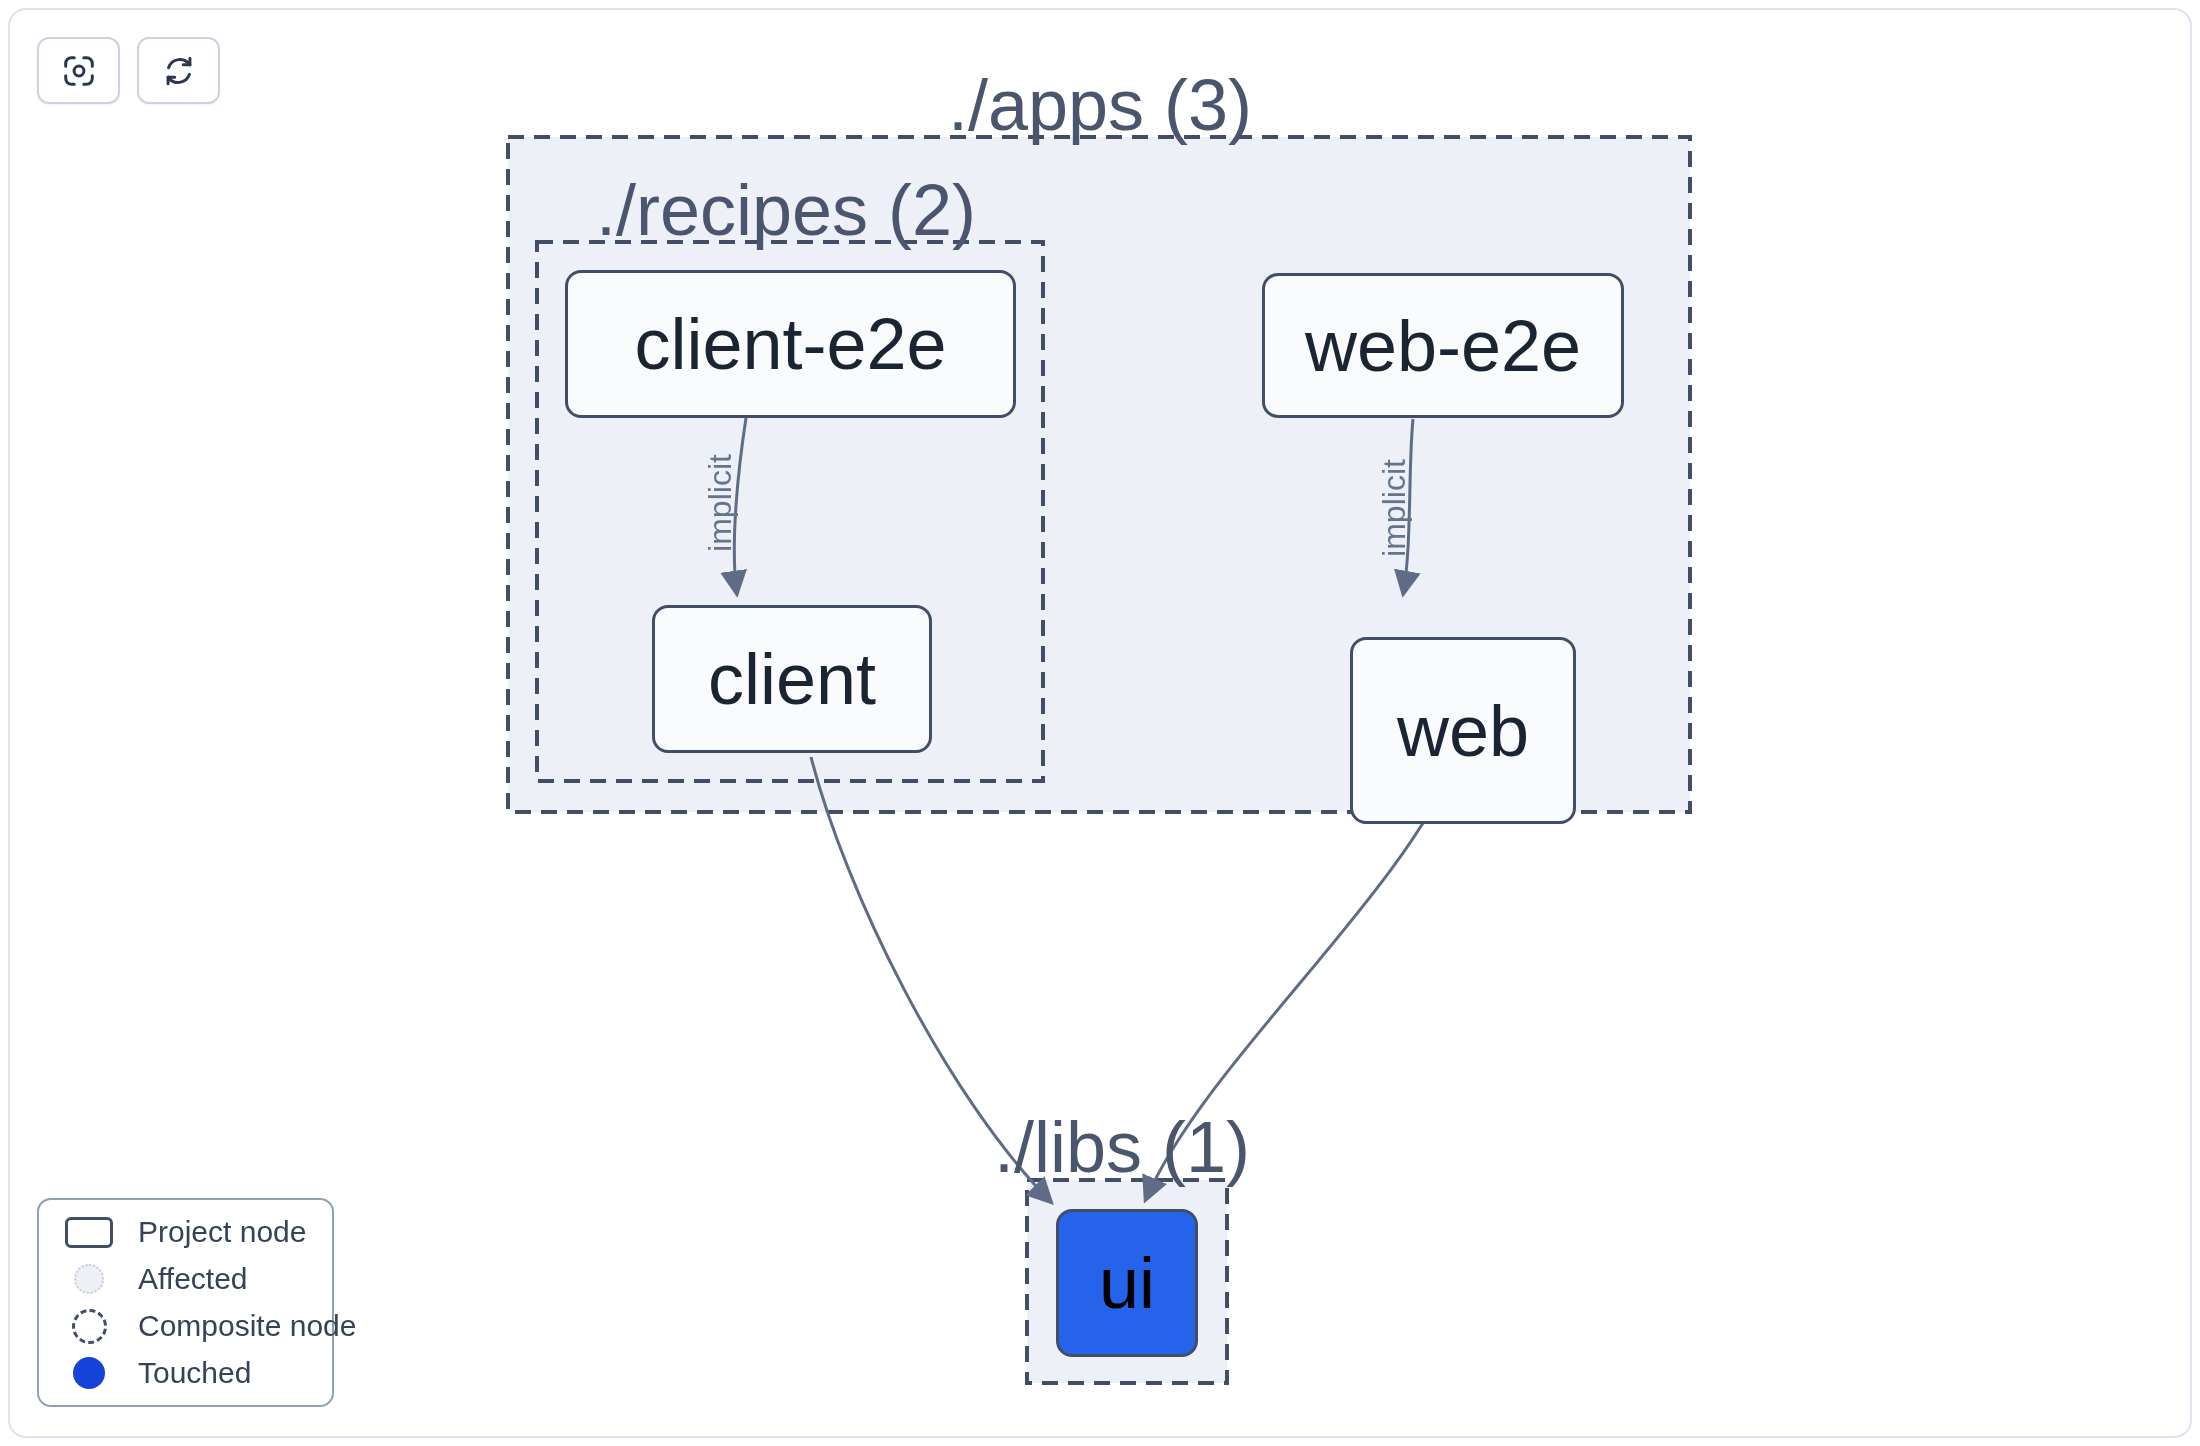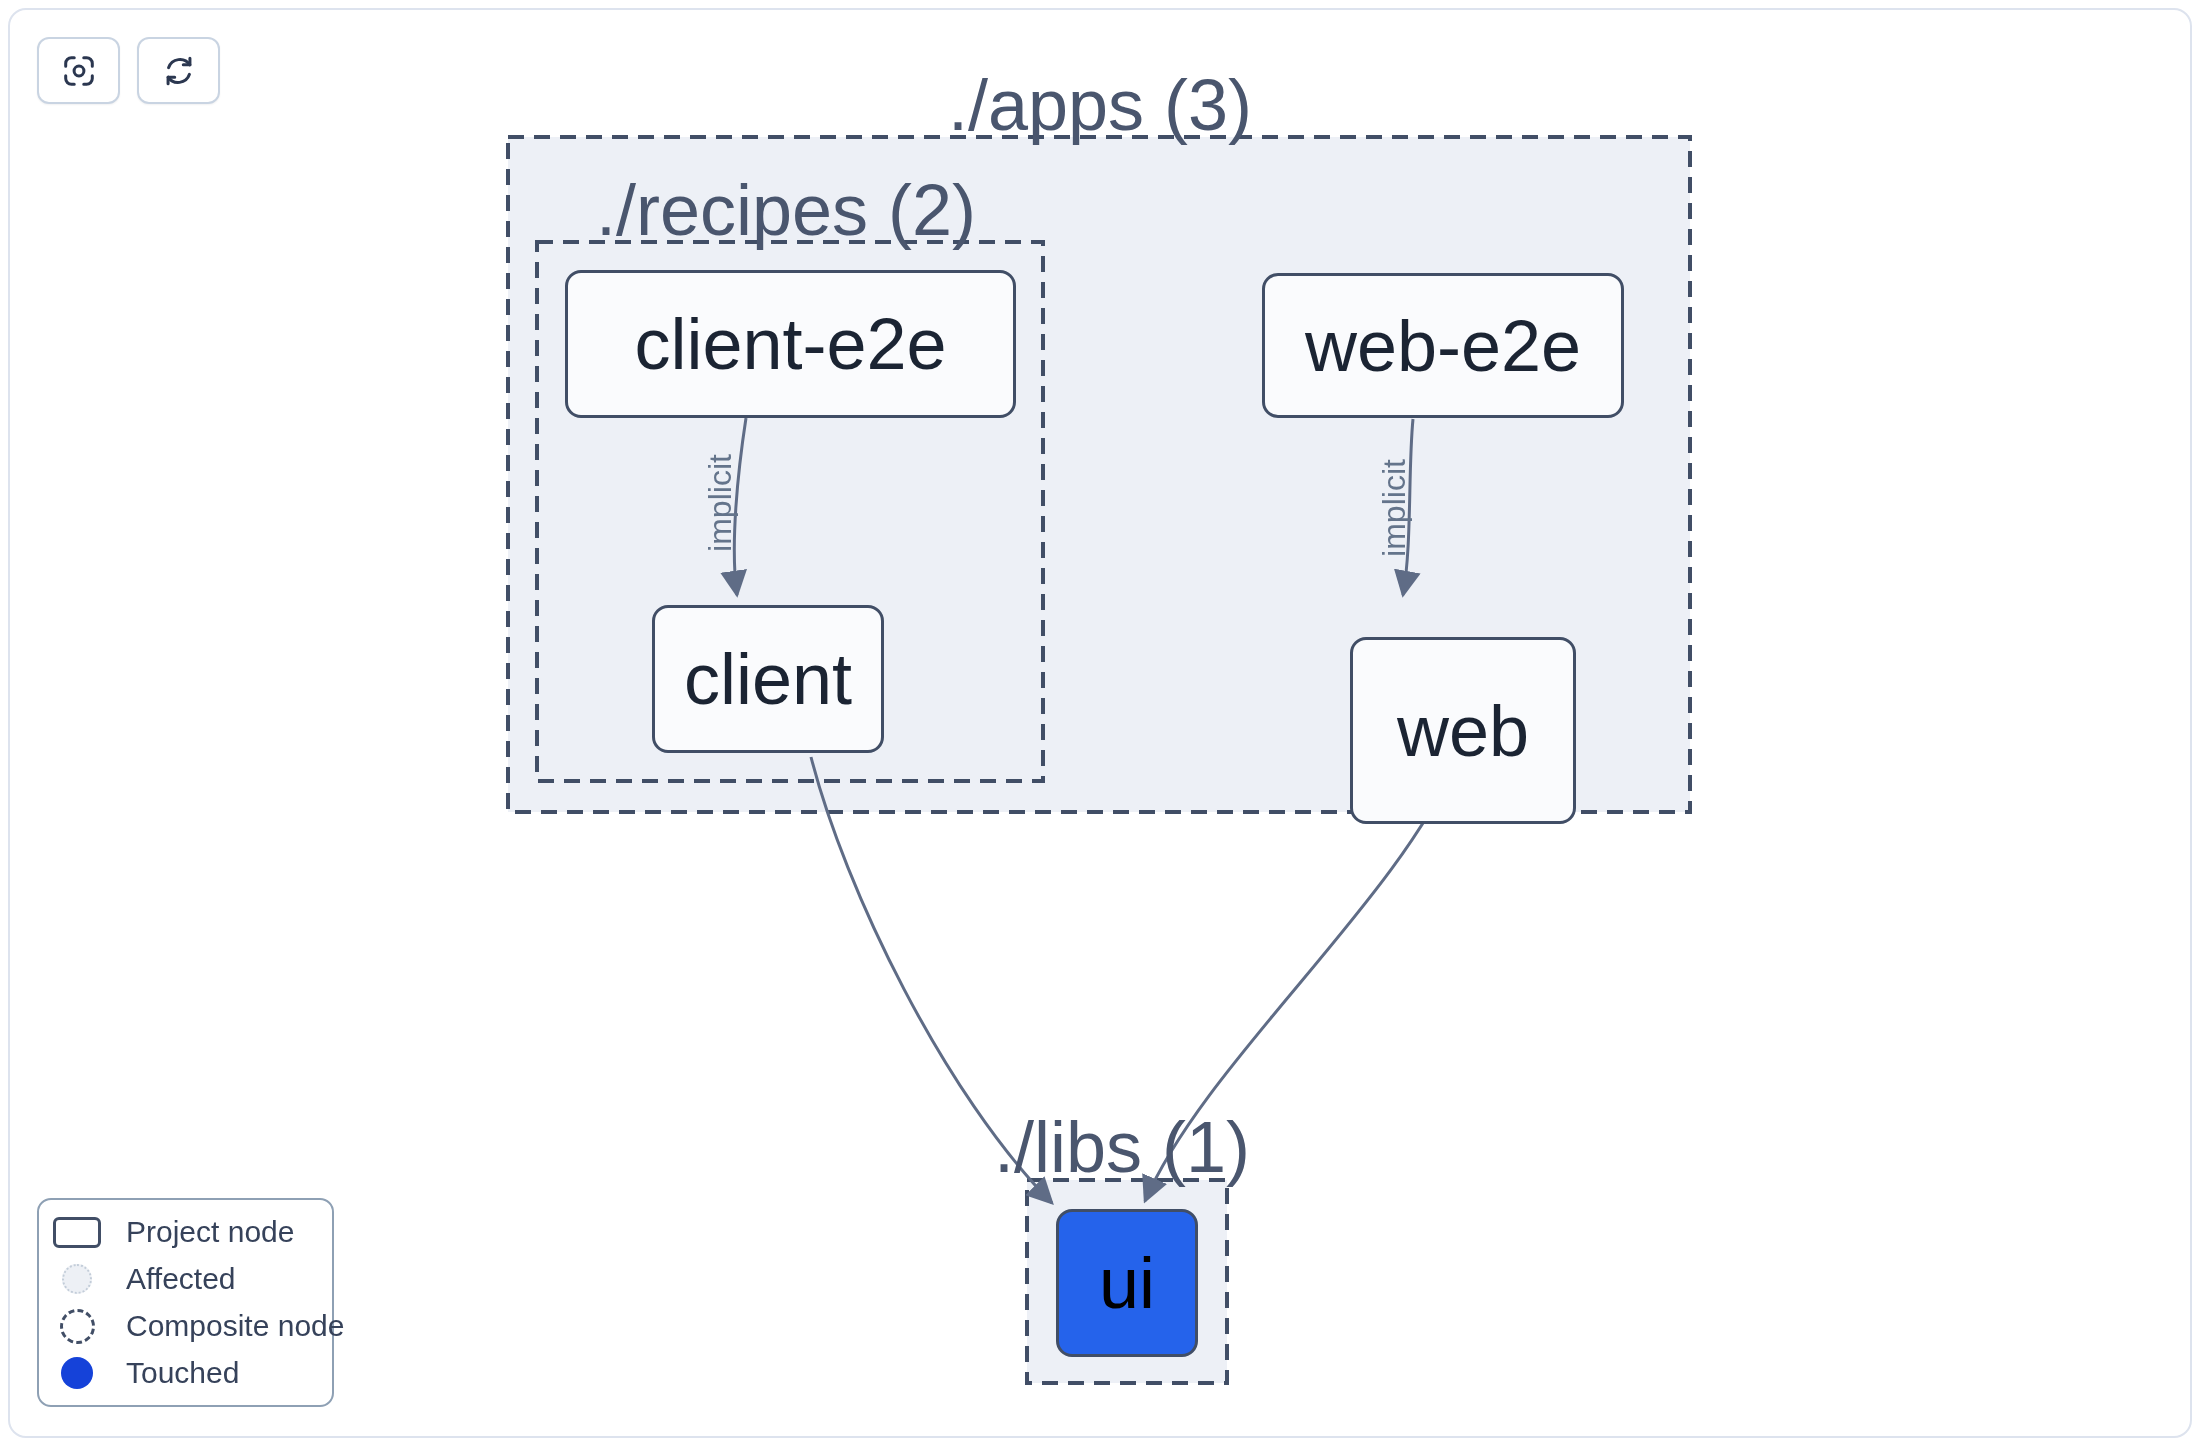--- a/index.html
+++ b/index.html
@@ -43,21 +43,21 @@
   }
   .tool-btn svg{stroke:var(--icon-color,#2b3750);fill:none;stroke-width:1.9;
     stroke-linecap:round;stroke-linejoin:round;}
 
   .legend{
     position:absolute;left:37px;top:1198px;width:297px;height:209px;
     background:#ffffff;border:2px solid var(--legend-border,#8ea0b4);
     border-radius:14px;z-index:5;box-sizing:border-box;
     display:flex;flex-direction:column;justify-content:center;padding:8px 0;
   }
-  .legend-row{display:flex;align-items:center;height:47px;padding-left:14px;}
+  .legend-row{display:flex;align-items:center;height:47px;padding-left:26px;}
   .swatch-cell{flex:0 0 48px;width:48px;display:flex;align-items:center;justify-content:center;}
   .legend-label{margin-left:25px;font-size:30px;color:var(--legend-text,#36425a);white-space:nowrap;}
   .swatch-project{width:42px;height:25px;border:3px solid var(--node-border,#414e66);border-radius:6px;background:#fff;}
   .swatch-composite{width:29px;height:29px;border:3px dashed var(--node-border,#414e66);border-radius:50%;}
   .swatch-affected{width:30px;height:30px;border:2px dotted var(--affected-border,#c3cdd9);border-radius:50%;background:var(--affected-fill,#edf0f5);box-sizing:border-box;}
   .swatch-touched{width:32px;height:32px;border-radius:50%;background:var(--legend-touched-blue,#1542d9);}
 </style>
 </head>
 <body>
 
@@ -88,21 +88,21 @@
 
   <span class="edge-label" style="left:720px;top:503px">implicit</span>
   <span class="edge-label" style="left:1394px;top:508px">implicit</span>
 
   <div class="node" style="left:565px;top:270px;width:451px;height:148px">
     <span class="node-label">client-e2e</span>
   </div>
   <div class="node" style="left:1262px;top:273px;width:362px;height:145px">
     <span class="node-label">web-e2e</span>
   </div>
-  <div class="node" style="left:652px;top:605px;width:232px;height:148px">
+  <div class="node" style="left:652px;top:605px;width:280px;height:148px">
     <span class="node-label">client</span>
   </div>
   <div class="node" style="left:1350px;top:637px;width:226px;height:187px">
     <span class="node-label">web</span>
   </div>
   <div class="node touched" style="left:1056px;top:1209px;width:142px;height:148px">
     <span class="node-label">ui</span>
   </div>
 
   <div class="toolbar">

